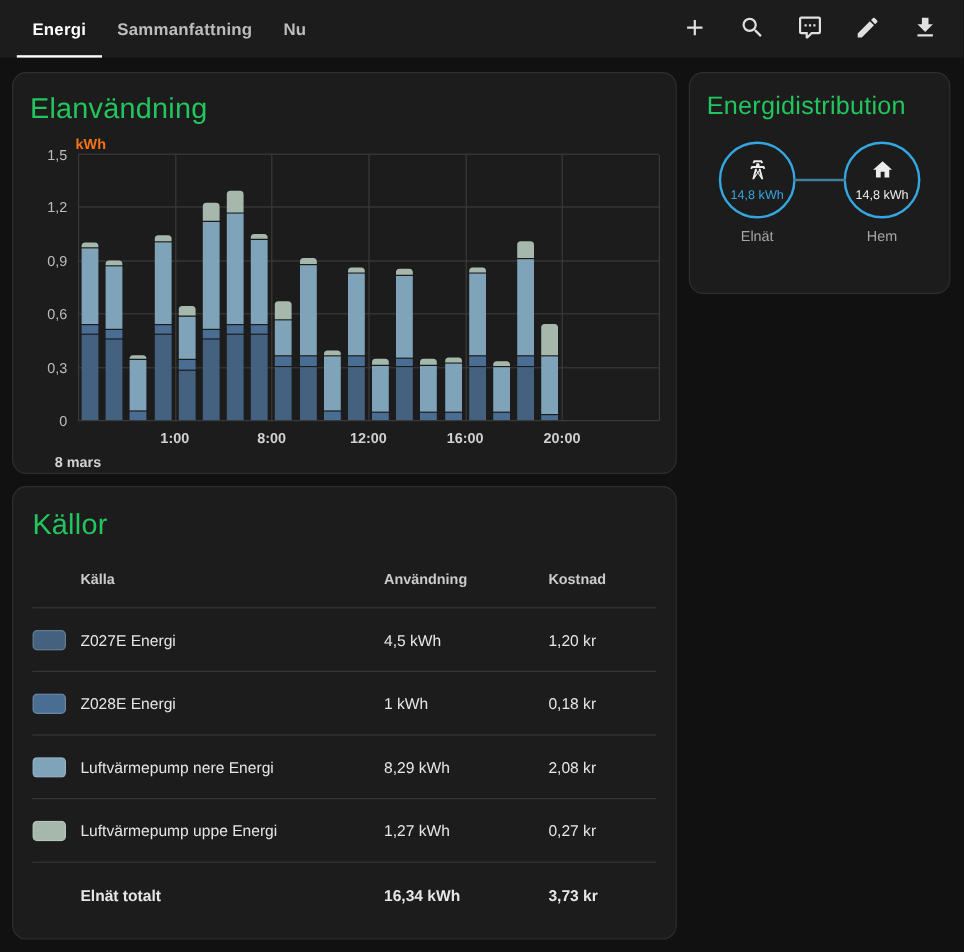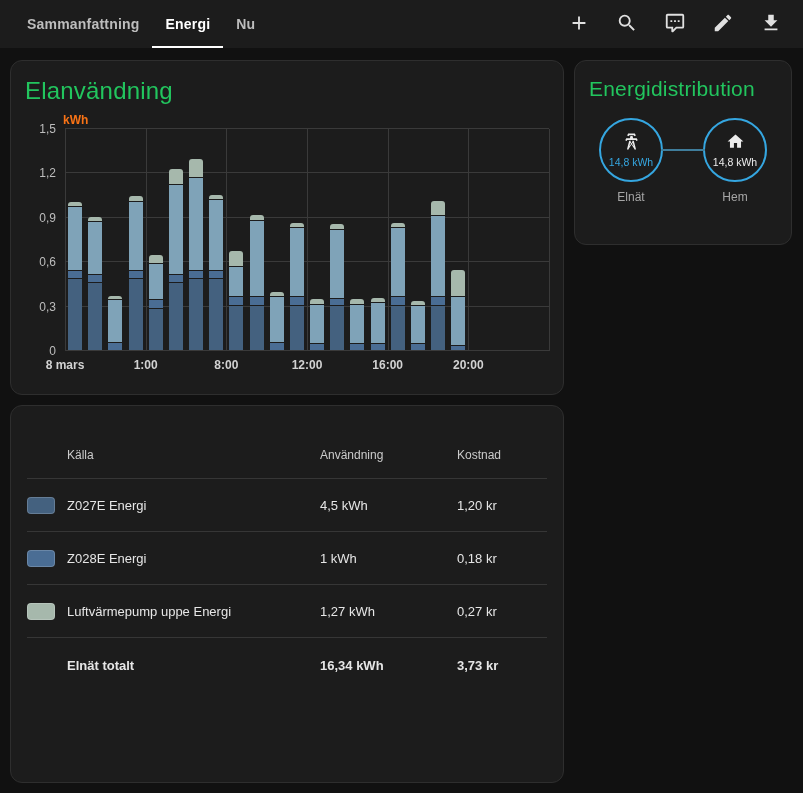--- a/index.html
+++ b/index.html
@@ -54,21 +54,21 @@
   .circle .val{font-size:10.5px;color:#ececec;white-space:nowrap;}
   .circle.grid-circle .val{color:var(--accent,#35a6e0);}
   .link-line{position:absolute;top:31px;left:50%;transform:translateX(-50%);width:44px;height:2px;
     background:#3f7d9b;border-radius:1px;}
   .nlabel{margin-top:8px;font-size:12px;color:#a6a6a6;}
 
   
   .sources-card{width:554px;height:378px;padding:18px 16px 0 16px;}
   .tbl{margin-top:14px;}
   .thead{display:flex;align-items:center;padding:10px 0 16px 0;}
-  .thead span{font-size:12px;font-weight:400;color:#cbcbcb;}
+  .thead span{font-size:12px;font-weight:700;color:#cbcbcb;}
   .col-spacer{width:40px;flex:0 0 auto;}
   .c-name{flex:1;}
   .c-usage{width:137px;flex:0 0 auto;}
   .c-cost{width:90px;flex:0 0 auto;}
   .trow{display:flex;align-items:center;height:52px;border-top:1px solid #363636;}
   .swatch{width:28px;height:17px;border-radius:4px;margin-right:12px;flex:0 0 auto;
     border:1px solid rgba(255,255,255,0.18);box-sizing:border-box;}
   .src-name{flex:1;font-size:13px;color:#e6e6e6;}
   .src-usage{width:137px;flex:0 0 auto;font-size:13px;color:#e6e6e6;}
   .src-cost{width:90px;flex:0 0 auto;font-size:13px;color:#e6e6e6;}
@@ -76,22 +76,22 @@
   .trow.total .src-name{margin-left:40px;font-weight:700;}
   .trow.total .src-usage,.trow.total .src-cost{font-weight:700;}
 </style>
 </head>
 <body>
 
 <div class="app">
 
   <header>
     <nav class="tabs">
+        <div class="tab active">Energi</div>
         <div class="tab">Sammanfattning</div>
-        <div class="tab active">Energi</div>
         <div class="tab">Nu</div>
       </nav>
     <div class="actions">
       <button class="icon-btn">
         <span><svg viewBox="0 0 24 24" width="22" height="22" fill="#e0e0e0">
               <path d="M19,13H13V19H11V13H5V11H11V5H13V11H19V13Z"></path>
             </svg></span>
       </button>
       <button class="icon-btn">
         <span><svg viewBox="0 0 24 24" width="22" height="22" fill="#e0e0e0">
@@ -255,31 +255,32 @@
                 <div class="seg" style="height: 36%; background: rgb(127, 163, 184);"></div>
                 <div class="seg" style="height: 6.66667%; background: rgb(166, 184, 172); border-radius: 3px 3px 0px 0px;"></div>
               </div>
               <div class="bar" style="left: 81.25%;">
                 <div class="seg" style="height: 2%; background: rgb(74, 109, 148);"></div>
                 <div class="seg" style="height: 21.3333%; background: rgb(127, 163, 184);"></div>
                 <div class="seg" style="height: 12%; background: rgb(166, 184, 172); border-radius: 3px 3px 0px 0px;"></div>
               </div>
             </div>
           <div class="x-axis">
-              <div class="xlabel" style="left: 0%;">8 mars</div>
+              <div class="xlabel" style="left: 0%; margin-top: 20px;">8 mars</div>
               <div class="xlabel" style="left: 16.6667%;">1:00</div>
               <div class="xlabel" style="left: 33.3333%;">8:00</div>
               <div class="xlabel" style="left: 50%;">12:00</div>
               <div class="xlabel" style="left: 66.6667%;">16:00</div>
               <div class="xlabel" style="left: 83.3333%;">20:00</div>
             </div>
         </div>
       </section>
 
       <section class="card sources-card">
+        <h2>Källor</h2>
         <div class="tbl">
           <div class="thead">
             <span class="col-spacer"></span>
             <span class="c-name">Källa</span>
             <span class="c-usage">Användning</span>
             <span class="c-cost">Kostnad</span>
           </div>
           <div>
               <div class="trow">
                 <span class="swatch" style="background: rgb(68, 97, 127);"></span>
@@ -287,20 +288,26 @@
                 <span class="src-usage">4,5 kWh</span>
                 <span class="src-cost">1,20 kr</span>
               </div>
               <div class="trow">
                 <span class="swatch" style="background: rgb(74, 109, 148);"></span>
                 <span class="src-name">Z028E Energi</span>
                 <span class="src-usage">1 kWh</span>
                 <span class="src-cost">0,18 kr</span>
               </div>
               <div class="trow">
+                <span class="swatch" style="background: rgb(127, 163, 184);"></span>
+                <span class="src-name">Luftvärmepump nere Energi</span>
+                <span class="src-usage">8,29 kWh</span>
+                <span class="src-cost">2,08 kr</span>
+              </div>
+              <div class="trow">
                 <span class="swatch" style="background: rgb(166, 184, 172);"></span>
                 <span class="src-name">Luftvärmepump uppe Energi</span>
                 <span class="src-usage">1,27 kWh</span>
                 <span class="src-cost">0,27 kr</span>
               </div>
             </div>
           <div class="trow total">
             <span class="src-name">Elnät totalt</span>
             <span class="src-usage">16,34 kWh</span>
             <span class="src-cost">3,73 kr</span>

